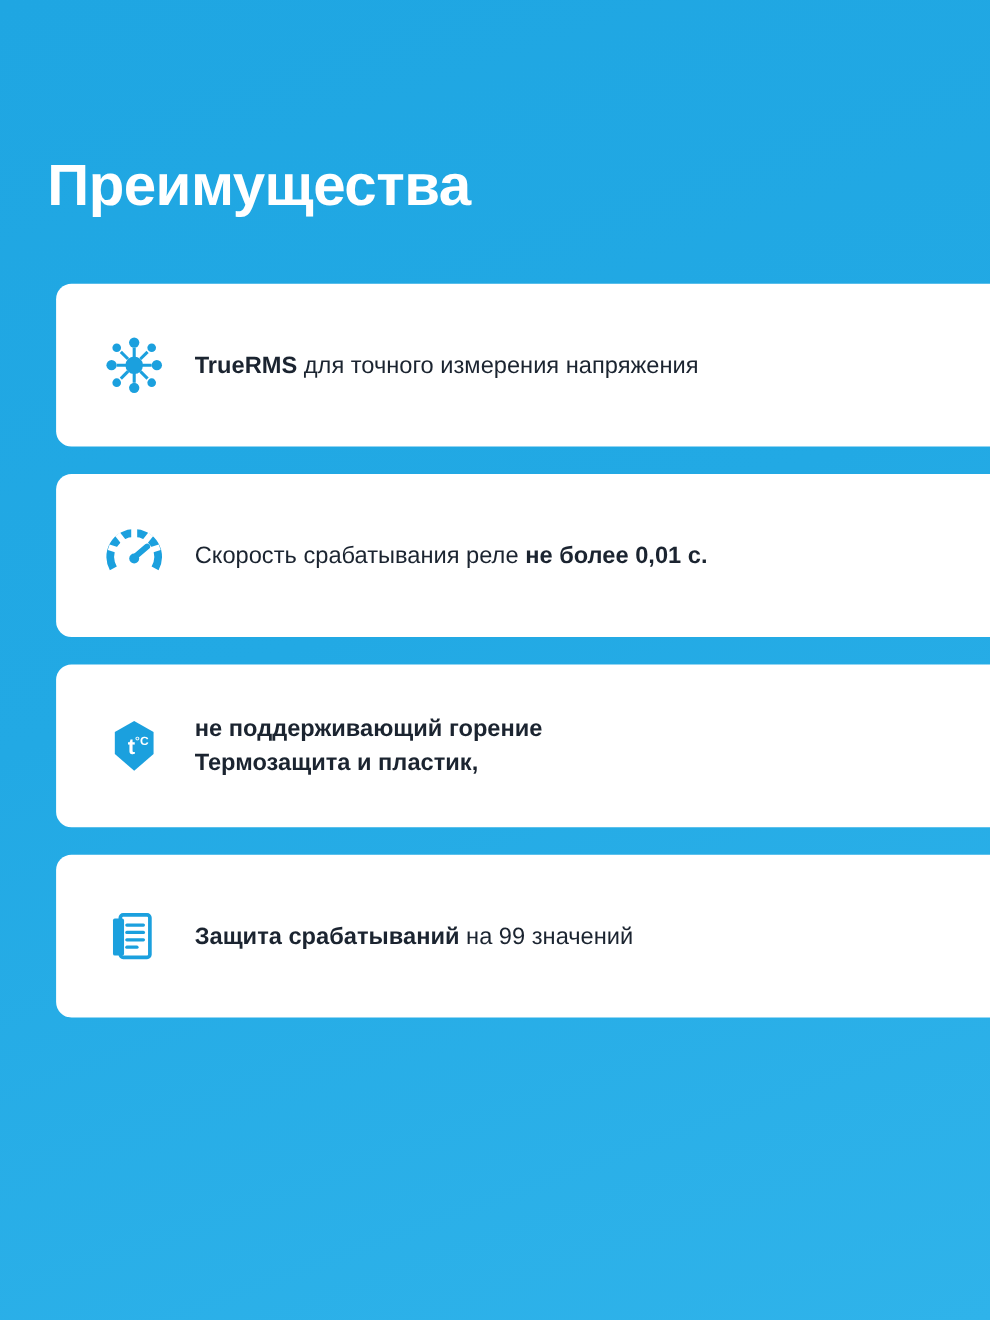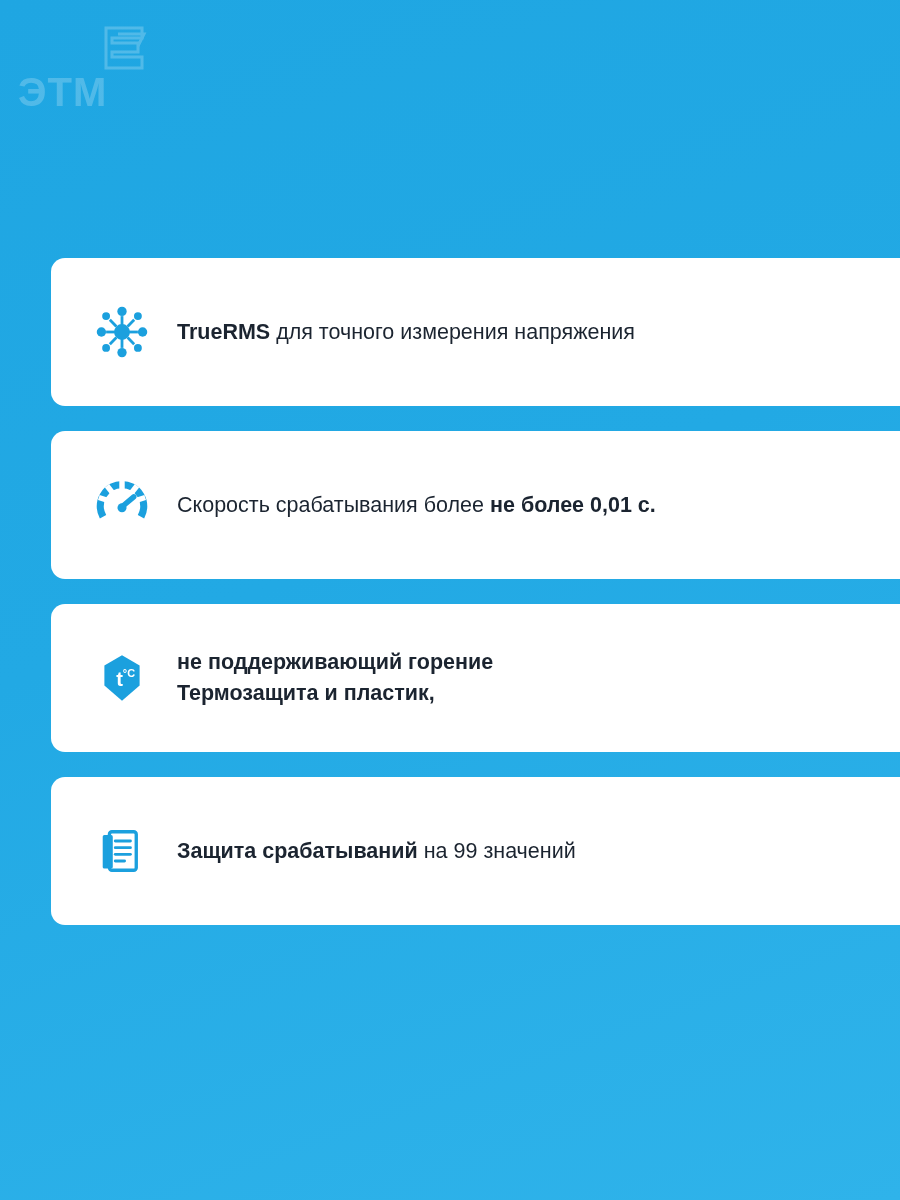--- a/index.html
+++ b/index.html
@@ -96,28 +96,22 @@
   }
   .card .text .line {
     display: block;
   }
 </style>
 </head>
 <body>
 
 <div class="page">
 
-  <div class="watermark">
-    <div class="wm-text">ЭТМ</div>
-    <svg class="wm-mark" viewBox="0 0 52 52">
-      <path d="M8 4 H44 L44 14 H14 L14 19 H40 L40 28 H14 L14 33 H44 L44 44 H8 Z" fill="none" stroke="#ffffff" stroke-width="3"></path>
-      <path d="M20 10 L46 10 L40 22" fill="none" stroke="#ffffff" stroke-width="3"></path>
-    </svg>
-  </div>
-
+
+  <h1 class="title">Преимущества</h1>
 
   <div class="cards">
 
     <div class="card">
       <div class="icon">
         <svg viewBox="0 0 62 62" width="58" height="58">
           <g fill="#1ba0de">
             <circle cx="31" cy="31" r="8.5"></circle>
             <circle cx="31" cy="9" r="5"></circle>
             <circle cx="31" cy="53" r="5"></circle>
@@ -156,21 +150,21 @@
             <rect x="28" y="4" width="6" height="10" transform="rotate(0 31 31)"></rect>
             <rect x="28" y="4" width="6" height="10" transform="rotate(38 31 31)"></rect>
             <rect x="28" y="4" width="6" height="10" transform="rotate(72 31 31)"></rect>
             <rect x="28" y="4" width="6" height="10" transform="rotate(-72 31 31)"></rect>
           </g>
           <line x1="31" y1="33" x2="44" y2="22" stroke="#1ba0de" stroke-width="6" stroke-linecap="round"></line>
           <circle cx="31" cy="34" r="5" fill="#1ba0de"></circle>
         </svg>
       </div>
       <div class="text">
-          <span class="line"><span>Скорость срабатывания более </span><b>не более 0,01 с.</b></span>
+          <span class="line"><span>Скорость срабатывания реле </span><b>не более 0,01 с.</b></span>
         </div>
     </div>
 
     <div class="card">
       <div class="icon">
         <svg viewBox="0 0 62 62" width="52" height="52">
           <path d="M31 4 L52 16 L52 40 L31 58 L10 40 L10 16 Z" fill="#1ba0de"></path>
           <text x="24" y="40" font-family="Liberation Sans, sans-serif" font-size="24" font-weight="bold" fill="#ffffff">t</text>
           <text x="32" y="30" font-family="Liberation Sans, sans-serif" font-size="13" font-weight="bold" fill="#ffffff">°C</text>
         </svg>

